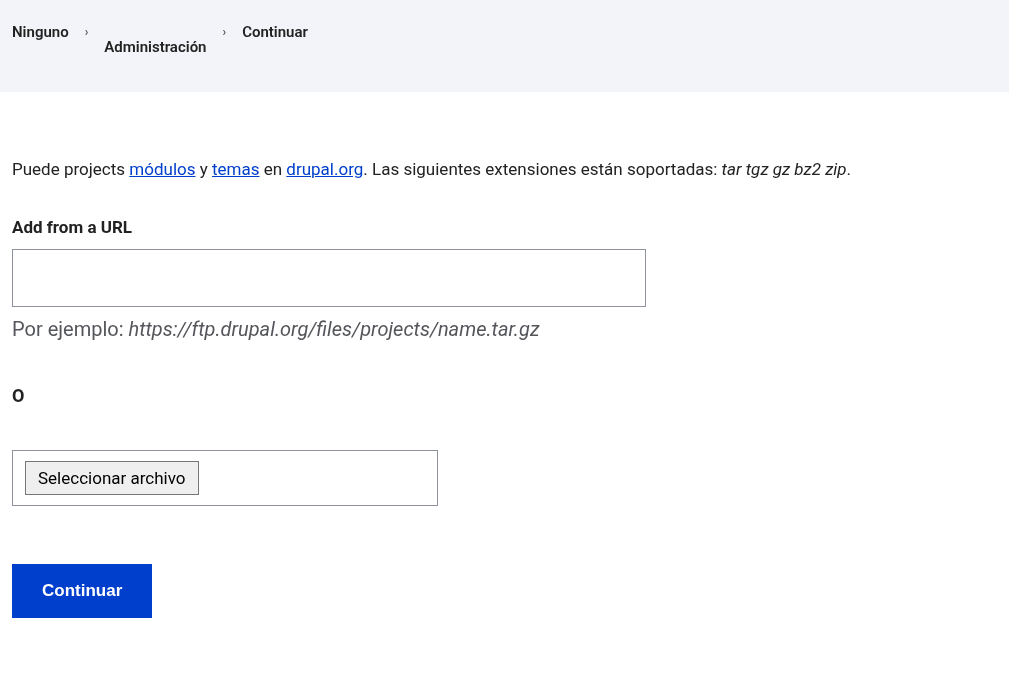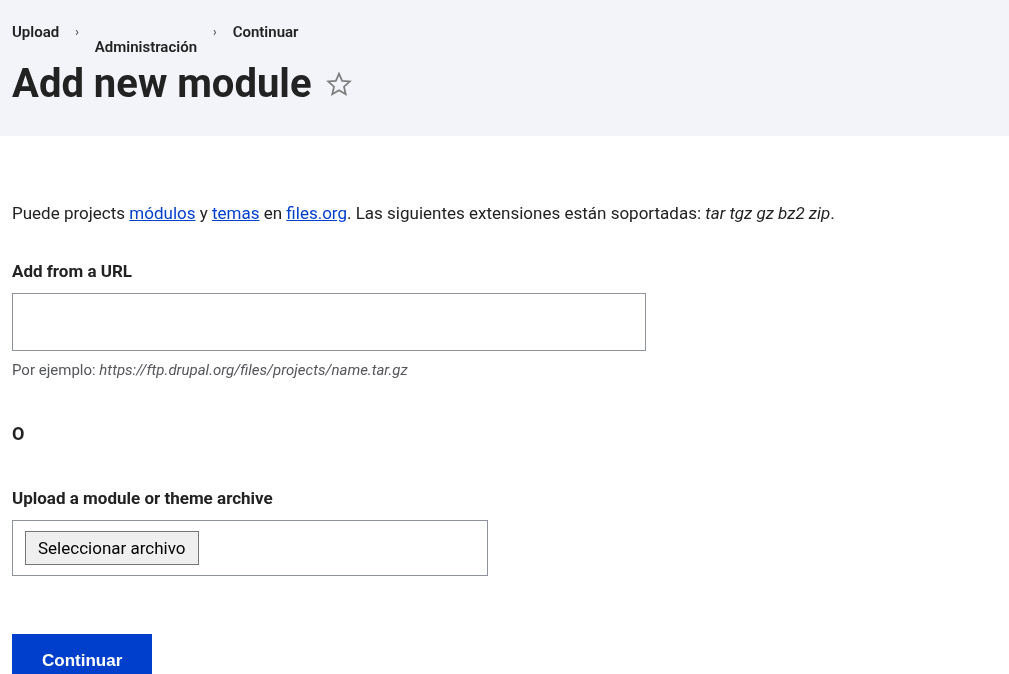--- a/index.html
+++ b/index.html
@@ -72,34 +72,34 @@
     .url-input {
       width: 634px;
       max-width: 100%;
       height: 58px;
       border: 1px solid #8e929c;
       padding: 8px 10px;
       font-size: 16px;
       font-family: inherit;
     }
     .help-text {
-      font-size: 15px;
+      font-size: 20px;
       color: #55565b;
       margin-top: 10px;
     }
     .help-text .example-italic {
       font-style: italic;
     }
     .or-divider {
       font-weight: 700;
       font-size: 18px;
       margin: 44px 0 44px 0;
     }
     .file-input-wrap {
-      width: 476px;
+      width: 426px;
       border: 1px solid #8e929c;
       padding: 10px 12px;
       display: flex;
       align-items: center;
       font-size: 17px;
     }
     .file-select-btn {
       background: #efefef;
       border: 1px solid #767676;
       padding: 6px 12px;
@@ -119,50 +119,43 @@
       padding: 17px 30px;
       cursor: pointer;
       margin-top: 58px;
     }
   </style>
 </head>
 <body>
 
 <div class="header-region">
   <nav class="breadcrumb">
-    <a href="#" style="text-decoration:none;color:inherit;">Upload</a>
+    <a href="#" style="text-decoration:none;color:inherit;">Ninguno</a>
     <span class="breadcrumb-sep">›</span>
     <a href="#" style="text-decoration:none;color:inherit;margin-top:30px;">Administración</a>
     <span class="breadcrumb-sep">›</span>
     <a href="#" style="text-decoration:none;color:inherit;">Continuar</a>
   </nav>
-  <div class="page-title-row">
-    <h1 class="page-title">Add new module</h1>
-    <svg class="star-icon" viewBox="0 0 24 24" fill="none" stroke="currentColor" stroke-width="1.6">
-      <polygon points="12,2.5 14.9,9.1 22,9.7 16.6,14.5 18.2,21.5 12,17.8 5.8,21.5 7.4,14.5 2,9.7 9.1,9.1"></polygon>
-    </svg>
-  </div>
 </div>
 
 <div class="content">
   <p class="intro">
-    <span>Puede projects </span><a href="#">módulos</a><span> y </span><a href="#">temas</a><span> en </span><a href="#">files.org</a><span>. Las siguientes extensiones están soportadas: </span><span class="supported-ext">tar tgz gz bz2 zip</span><span>.</span>
+    <span>Puede projects </span><a href="#">módulos</a><span> y </span><a href="#">temas</a><span> en </span><a href="#">drupal.org</a><span>. Las siguientes extensiones están soportadas: </span><span class="supported-ext">tar tgz gz bz2 zip</span><span>.</span>
   </p>
 
   <div class="field-group">
     <label class="field-label">Add from a URL</label>
     <input type="text" class="url-input" style="">
     <div class="help-text">
       <span>Por ejemplo: </span><span class="example-italic">https://ftp.drupal.org/files/projects/name.tar.gz</span>
     </div>
   </div>
 
   <div class="or-divider">O</div>
 
   <div class="field-group">
-    <label class="field-label">Upload a module or theme archive</label>
     <div class="file-input-wrap">
       <button type="button" class="file-select-btn">Seleccionar archivo</button>
     </div>
   </div>
 
   <button type="submit" class="submit-btn">Continuar</button>
 </div>
 
 </body></html>

